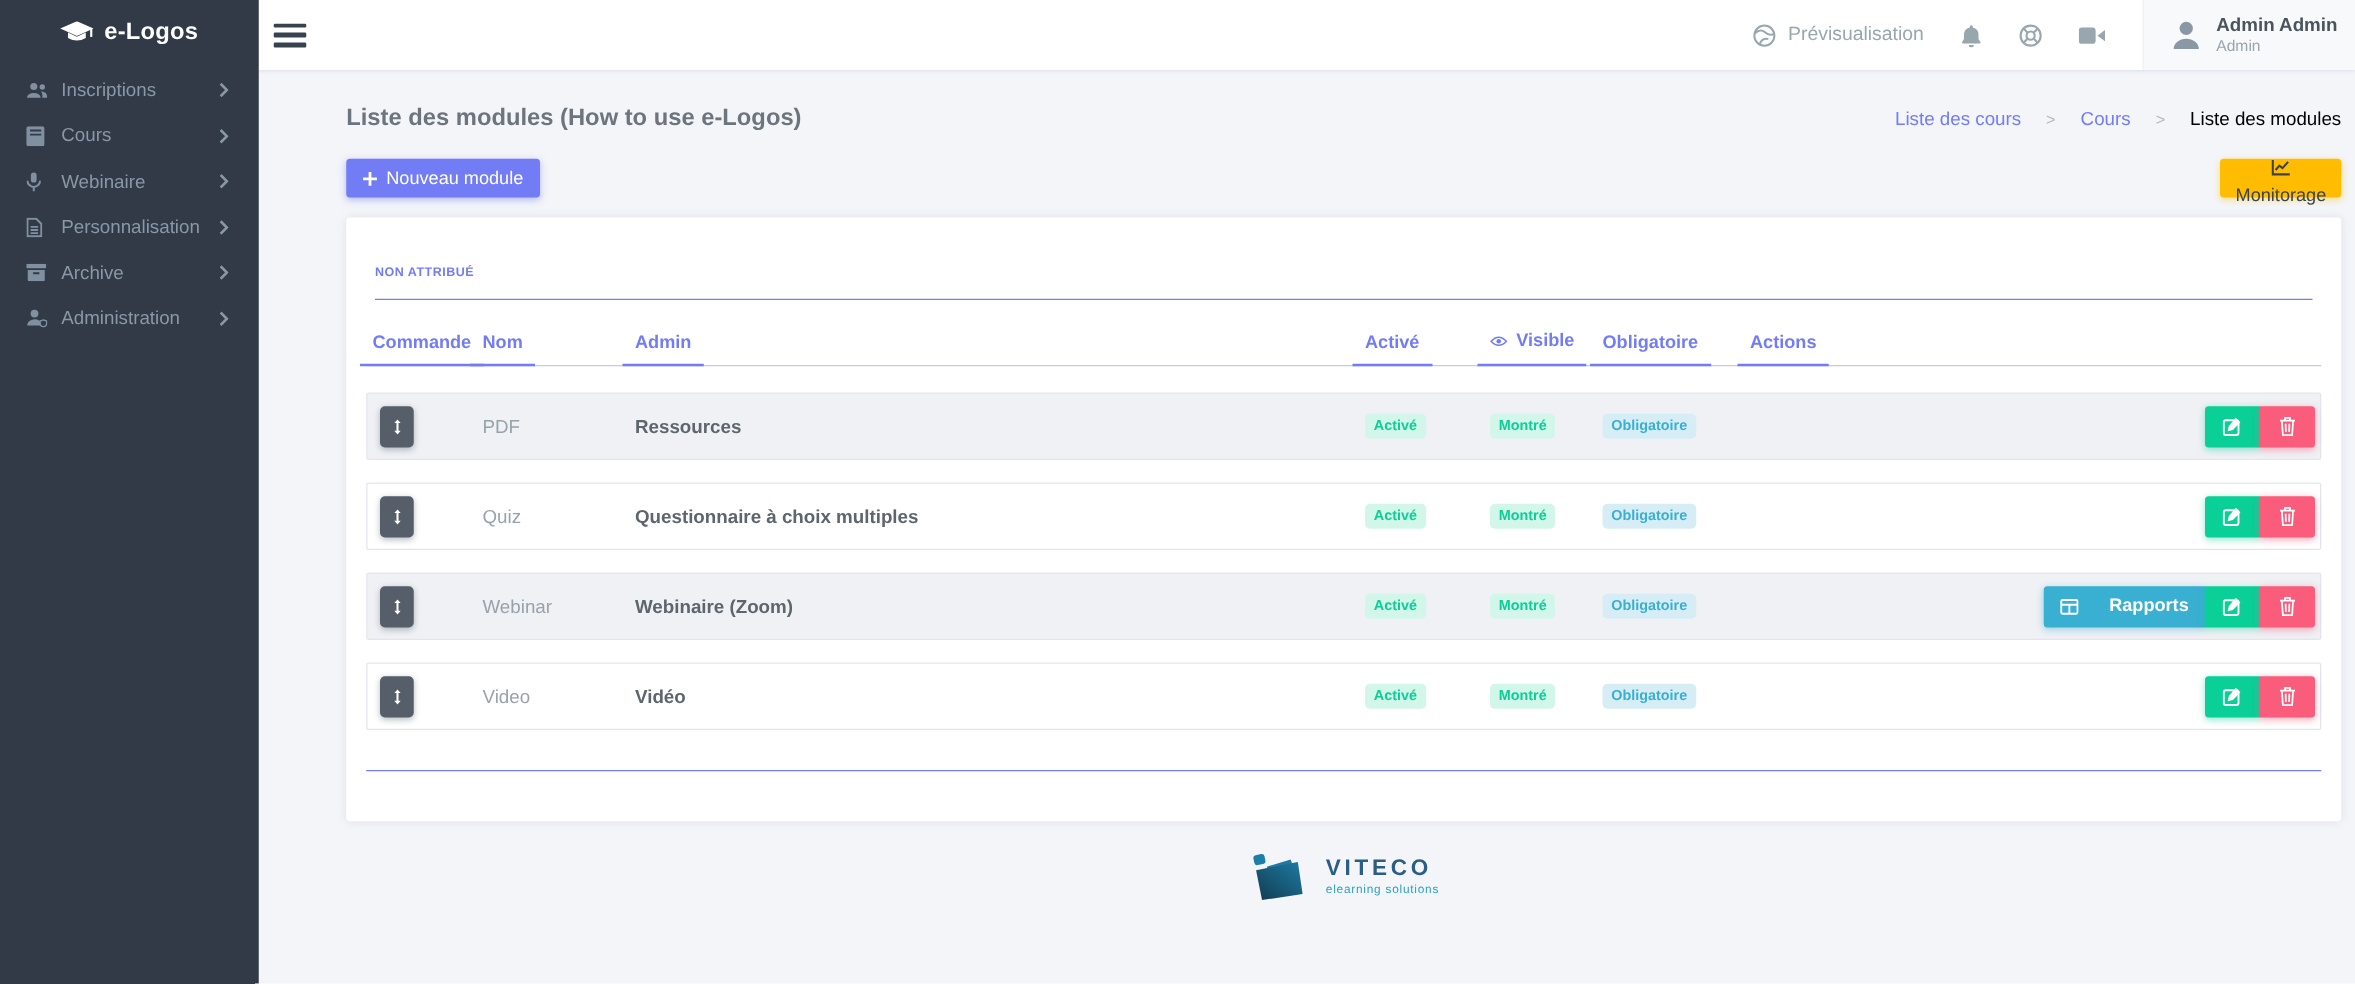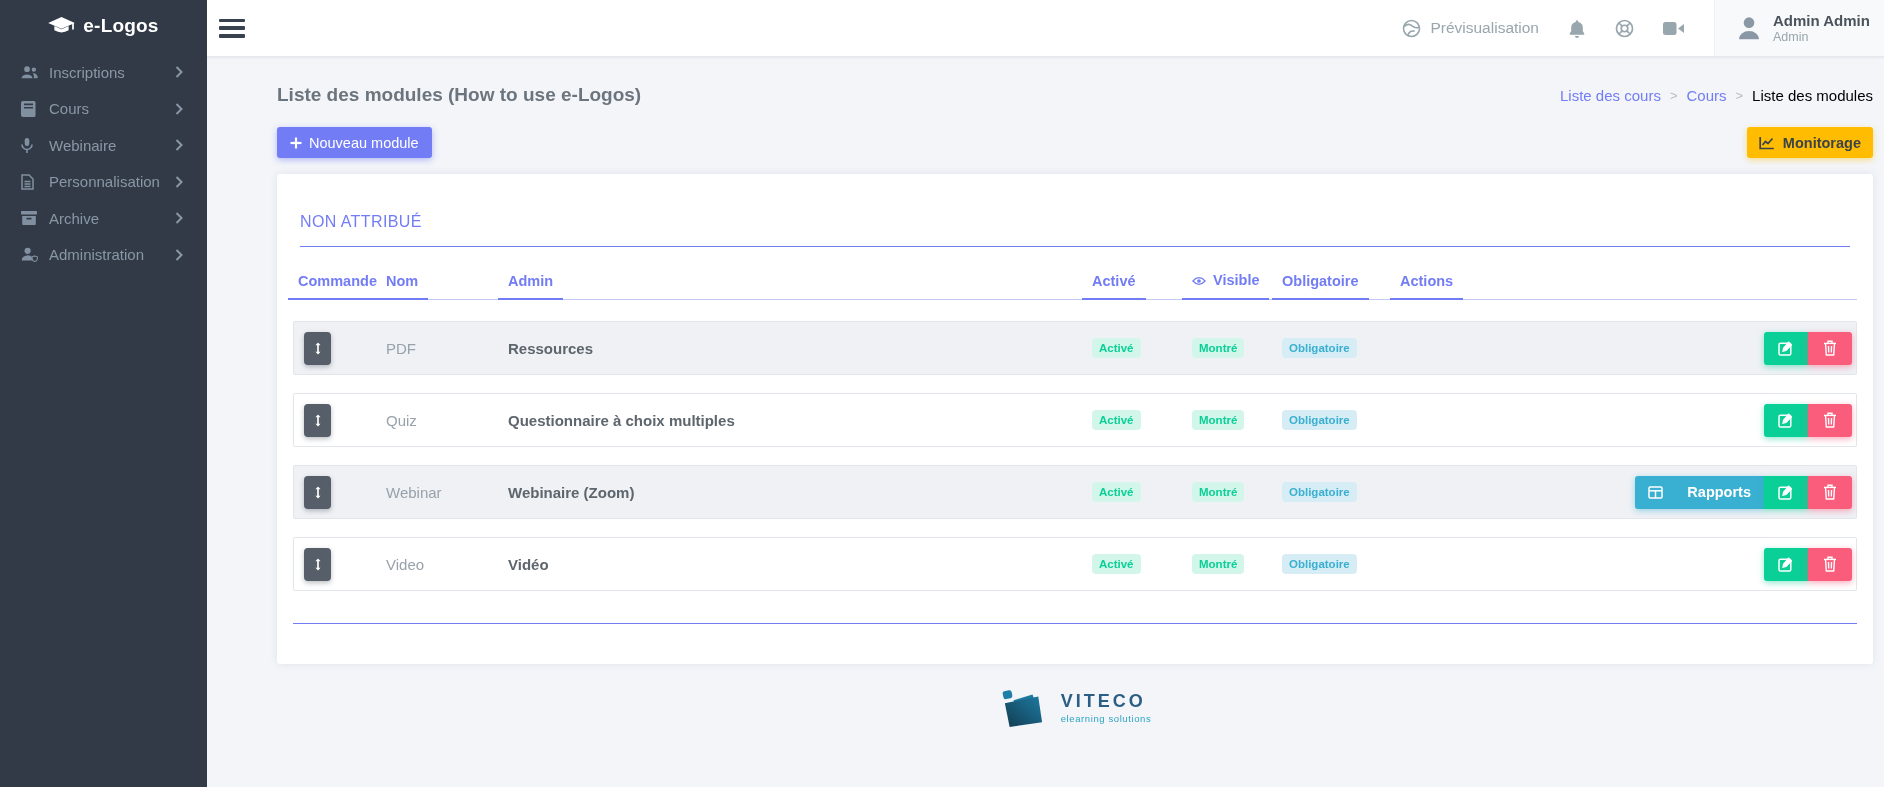--- a/index.html
+++ b/index.html
@@ -27,36 +27,36 @@
   .tb-item .tb-label { font-size:15.5px; color:#98a6ad; }
   .user-box { height:100%; width:170px; background:#f8f9fb; border-left:1px solid #f0f1f4; display:flex; align-items:center; gap:10px; padding:0 12px 0 20px; cursor:pointer; }
   .user-texts { display:flex; flex-direction:column; line-height:1.2; }
   .user-name { font-size:15px; color:#4b545c; font-weight:bold; }
   .user-role { font-size:12.5px; color:#98a6ad; }
 
   
   .content { position:absolute; left:207px; top:56px; right:0; bottom:0; padding:0 11px 0 70px; overflow:hidden; }
   .page-head { display:flex; align-items:center; justify-content:space-between; padding-top:28px; }
   .page-title { font-size:19px; font-weight:bold; color:#6c757d; }
-  .breadcrumb { font-size:15px; display:flex; align-items:center; gap:9px; }
+  .breadcrumb { font-size:15px; display:flex; align-items:center; gap:20px; }
   .breadcrumb a { color:var(--accent,#727cf5); text-decoration:none; cursor:pointer; }
   .breadcrumb .sep { color:#b4bbc2; font-size:13px; }
   .breadcrumb .current { color:#000000; }
 
   .actions-row { display:flex; align-items:center; justify-content:space-between; margin-top:21px; }
   .btn { border:none; cursor:pointer; font-family:inherit; display:inline-flex; align-items:center; }
   .btn-new { background:var(--accent,#727cf5); color:#fff; font-size:14.5px; height:31px; padding:0 13px; gap:7px;
              border-radius:3px; box-shadow:0 2px 6px rgba(114,124,245,.5); }
-  .btn-monitor { background:var(--warning,#ffbc00); color:#3c4349; font-size:14.5px; font-weight:bold; height:31px;
-                 padding:0 12px; gap:8px; border-radius:3px; box-shadow:0 2px 6px rgba(255,188,0,.45); }
+  .btn-monitor { background:var(--warning,#ffbc00); color:#3c4349; font-size:14.5px; font-weight:normal; height:31px;
+                 padding:0 12px; gap:8px; border-radius:3px; box-shadow:0 2px 6px rgba(255,188,0,.45);flex-direction:column; }
 
   
   .card { background:#fff; border-radius:3px; box-shadow:0 0 8px rgba(154,161,171,.2); margin-top:16px; padding:0 16px 40px; }
   .section-head { margin:0 7px; padding:39px 0 15px; border-bottom:1px solid var(--accent,#727cf5);
-                  color:var(--accent,#727cf5); font-size:16px; font-weight:normal; letter-spacing:.4px; }
+                  color:var(--accent,#727cf5); font-size:10px; font-weight:bold; letter-spacing:.4px; }
   .grid { display:flex; align-items:center; }
   .c-commande { width:88px; } .c-nom { width:122px; } .c-type { flex:1; }
   .c-active { width:100px; } .c-visible { width:90px; } .c-oblig { width:118px; }
   .c-actions { width:452px; display:flex; justify-content:flex-end; }
   .thead { padding:24px 5px 0; border-bottom:1px solid #c3c8f7; align-items:flex-end; }
   .thead .c-actions { justify-content:flex-start; }
   .th-label { display:inline-block; color:var(--accent,#727cf5); font-size:14.5px; font-weight:bold;
               padding:0 10px 9px; margin:0 0 -1px -10px; border-bottom:2px solid var(--accent,#727cf5); }
   .th-label .eye { margin-right:7px; vertical-align:-1px; }
 

